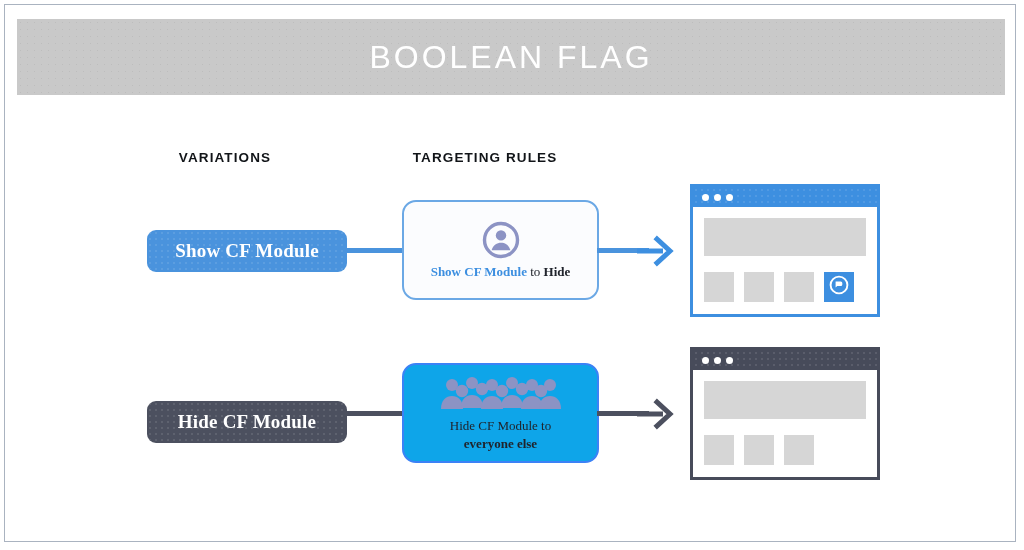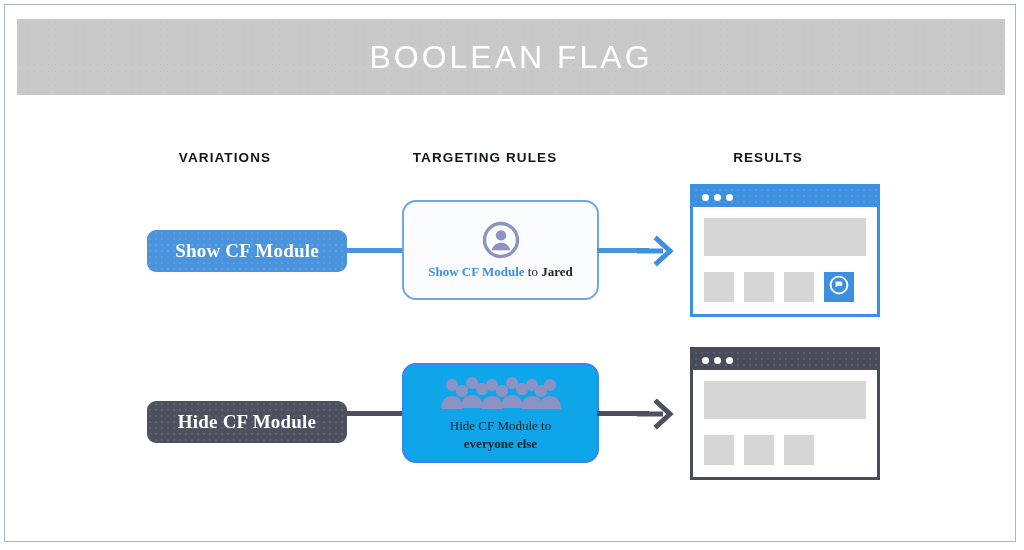--- a/index.html
+++ b/index.html
@@ -132,40 +132,39 @@
 <body>
 
 <div class="frame">
 
   <div class="banner">
     <div class="banner-title">BOOLEAN FLAG</div>
   </div>
 
   <div class="col-head" id="h-targeting">TARGETING RULES</div>
   <div class="col-head" id="h-variations">VARIATIONS</div>
-  <div class="col-head" id="h-results">RESULTS</div>
 
   <div class="row" id="row-1">
 
     <div class="pill blue">
       <span>Show CF Module</span>
     </div>
 
     <div class="conn blue" id="c1-a"></div>
 
     <div class="card blue">
       <div class="card-icon">
         <svg width="40" height="40" viewBox="0 0 40 40" aria-hidden="true">
           <circle cx="20" cy="20" r="16.5" fill="none" stroke="#8c93c4" stroke-width="3.4"></circle>
           <circle cx="20" cy="15.4" r="5.2" fill="#8c93c4"></circle>
           <path d="M10.6 30.2 C12.2 25.0 16.0 22.8 20 22.8 C24 22.8 27.8 25.0 29.4 30.2 Z" fill="#8c93c4"></path>
         </svg>
       </div>
       <div class="card-text">
-        <span class="accent">Show CF Module</span><span> to </span><span class="strong">Jared</span>
+        <span class="accent">Show CF Module</span><span> to </span><span class="strong">Hide</span>
       </div>
     </div>
 
     <div class="conn blue" id="c1-b"></div>
 
     <div class="arrow">
       <svg width="42" height="42" viewBox="0 0 42 42" aria-hidden="true">
         <path d="M4 21 H30" stroke="#3d8fe0" stroke-width="5" fill="none"></path>
         <path d="M24 9 L37 21 L24 33" stroke="#3d8fe0" stroke-width="5" fill="none" stroke-linecap="square" stroke-linejoin="miter"></path>
       </svg>

